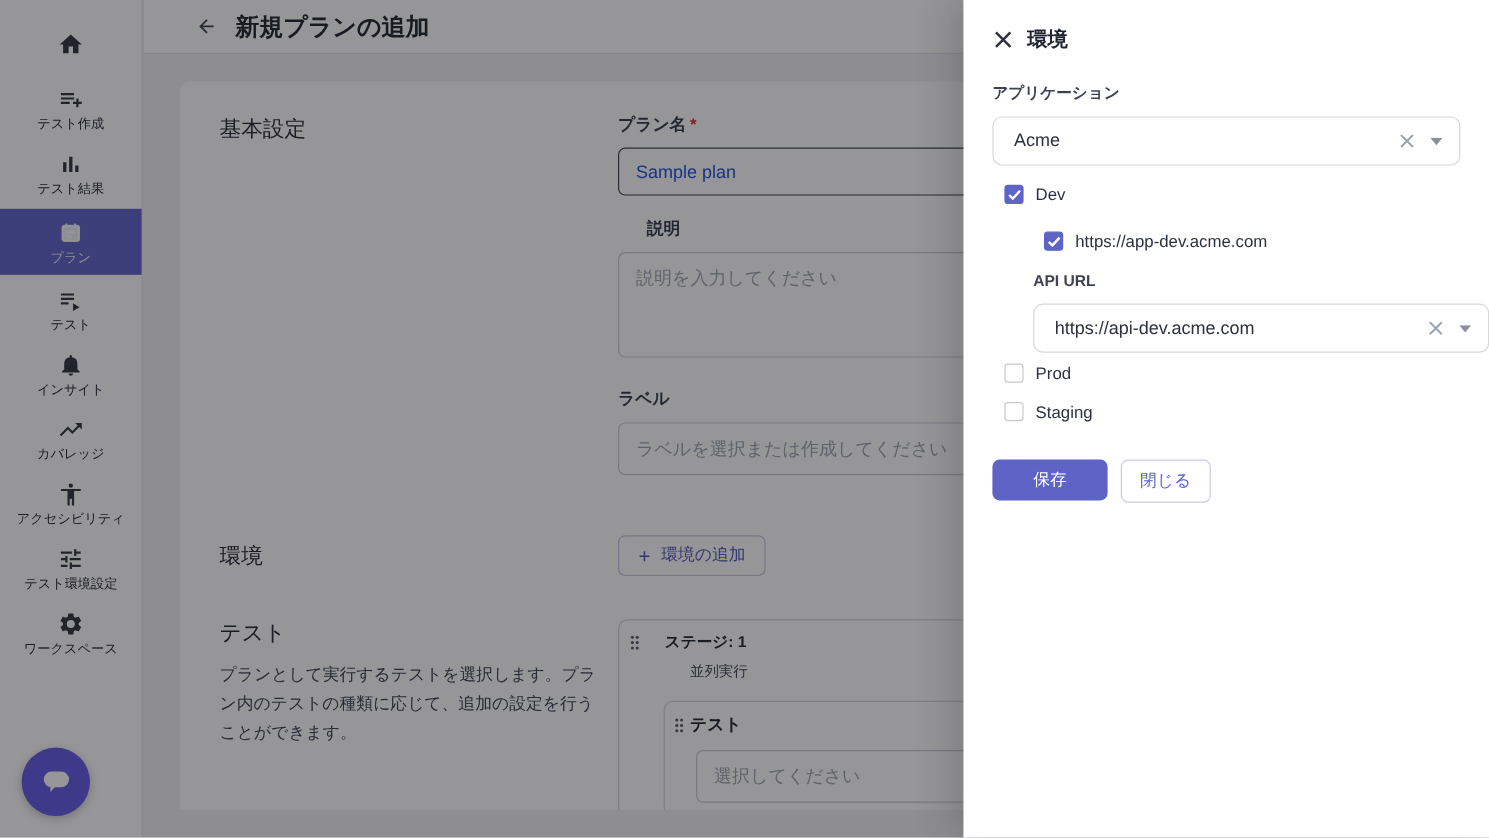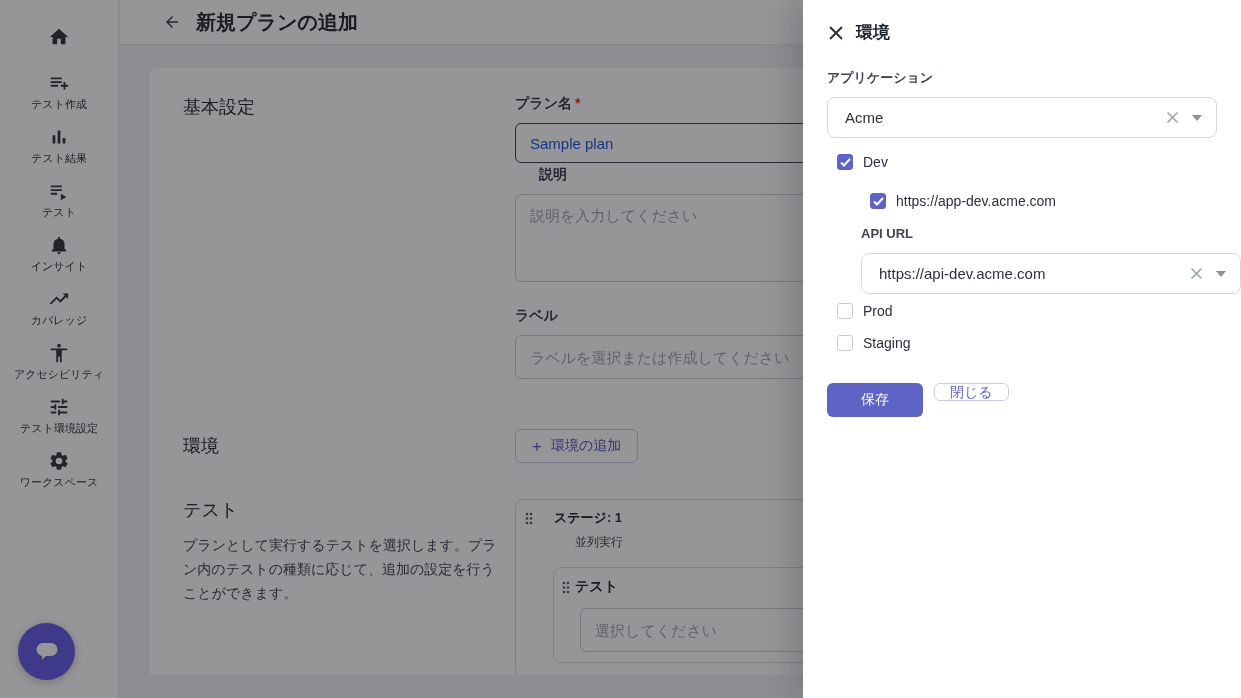--- a/index.html
+++ b/index.html
@@ -109,21 +109,21 @@
   .mt16{margin-top:16px;}
   .mt23{margin-top:23px;}
   .select.api{width:380px;margin-left:34px;}
   .mt9{margin-top:9px;}
   .btnrow{display:flex;gap:11px;margin-top:32px;}
   .btn-primary{
     height:34px;padding:0 34px;background:var(--accent,#5E63C6);color:#fff;border:none;border-radius:6px;
     font-size:14px;cursor:pointer;font-family:inherit;
   }
   .btn-outline{
-    height:18px;padding:0 15px;background:#fff;color:var(--accent,#5E63C6);border:1px solid #C9CBE4;border-radius:6px;
+    height:36px;padding:0 15px;background:#fff;color:var(--accent,#5E63C6);border:1px solid #C9CBE4;border-radius:6px;
     font-size:14px;cursor:pointer;font-family:inherit;
   }
 </style>
 </head>
 <body>
 
 <aside class="sidebar">
   <div class="nav-item icon-only">
     <span class="nicon">
       <svg viewBox="0 0 24 24">
@@ -139,20 +139,29 @@
     </span>
     <span class="nlabel">テスト作成</span>
   </div>
   <div class="nav-item">
     <span class="nicon">
       <svg viewBox="0 0 24 24">
           <path d="M5 10h3v9H5zm5.5-5h3v14h-3zM16 13h3v6h-3z"></path>
         </svg>
     </span>
     <span class="nlabel">テスト結果</span>
+  </div>
+  <div class="nav-item active">
+    <span class="nicon">
+      <svg viewBox="0 0 24 24" fill="none" stroke="currentColor" stroke-width="1.8">
+        <rect x="4.5" y="5.5" width="15" height="14" rx="2"></rect>
+        <path d="M8 3.5v4M16 3.5v4M8 11.5h8M8 15.5h5"></path>
+      </svg>
+    </span>
+    <span class="nlabel">プラン</span>
   </div>
   <div class="nav-item">
     <span class="nicon">
       <svg viewBox="0 0 24 24">
           <path d="M3 6h12v2H3zm0 4h12v2H3zm0 4h7v2H3zm11 1l6 3.5-6 3.5z"></path>
         </svg>
     </span>
     <span class="nlabel">テスト</span>
   </div>
   <div class="nav-item">
@@ -210,21 +219,21 @@
   <div class="content">
     <div class="card">
 
       <section class="frow">
         <div class="sec-head">基本設定</div>
         <div class="fields">
           <div class="field-label">
             <span>プラン名</span><span class="req">*</span>
           </div>
           <input class="input focused" value="Sample plan" style="">
-          <div class="field-label mt20" style="margin-top:4px;margin-bottom:12px;padding-left:24px;">説明</div>
+          <div class="field-label mt20" style="margin-top:20px;margin-bottom:12px;padding-left:24px;">説明</div>
           <textarea class="input" placeholder="説明を入力してください" style=""></textarea>
           <div class="field-label" style="margin-top:22px;margin-bottom:12px;">ラベル</div>
           <input class="input tall" placeholder="ラベルを選択または作成してください" style="">
         </div>
       </section>
 
       <section class="frow row-env">
         <div class="sec-head">環境</div>
         <div>
           <button class="btn-ghost">

